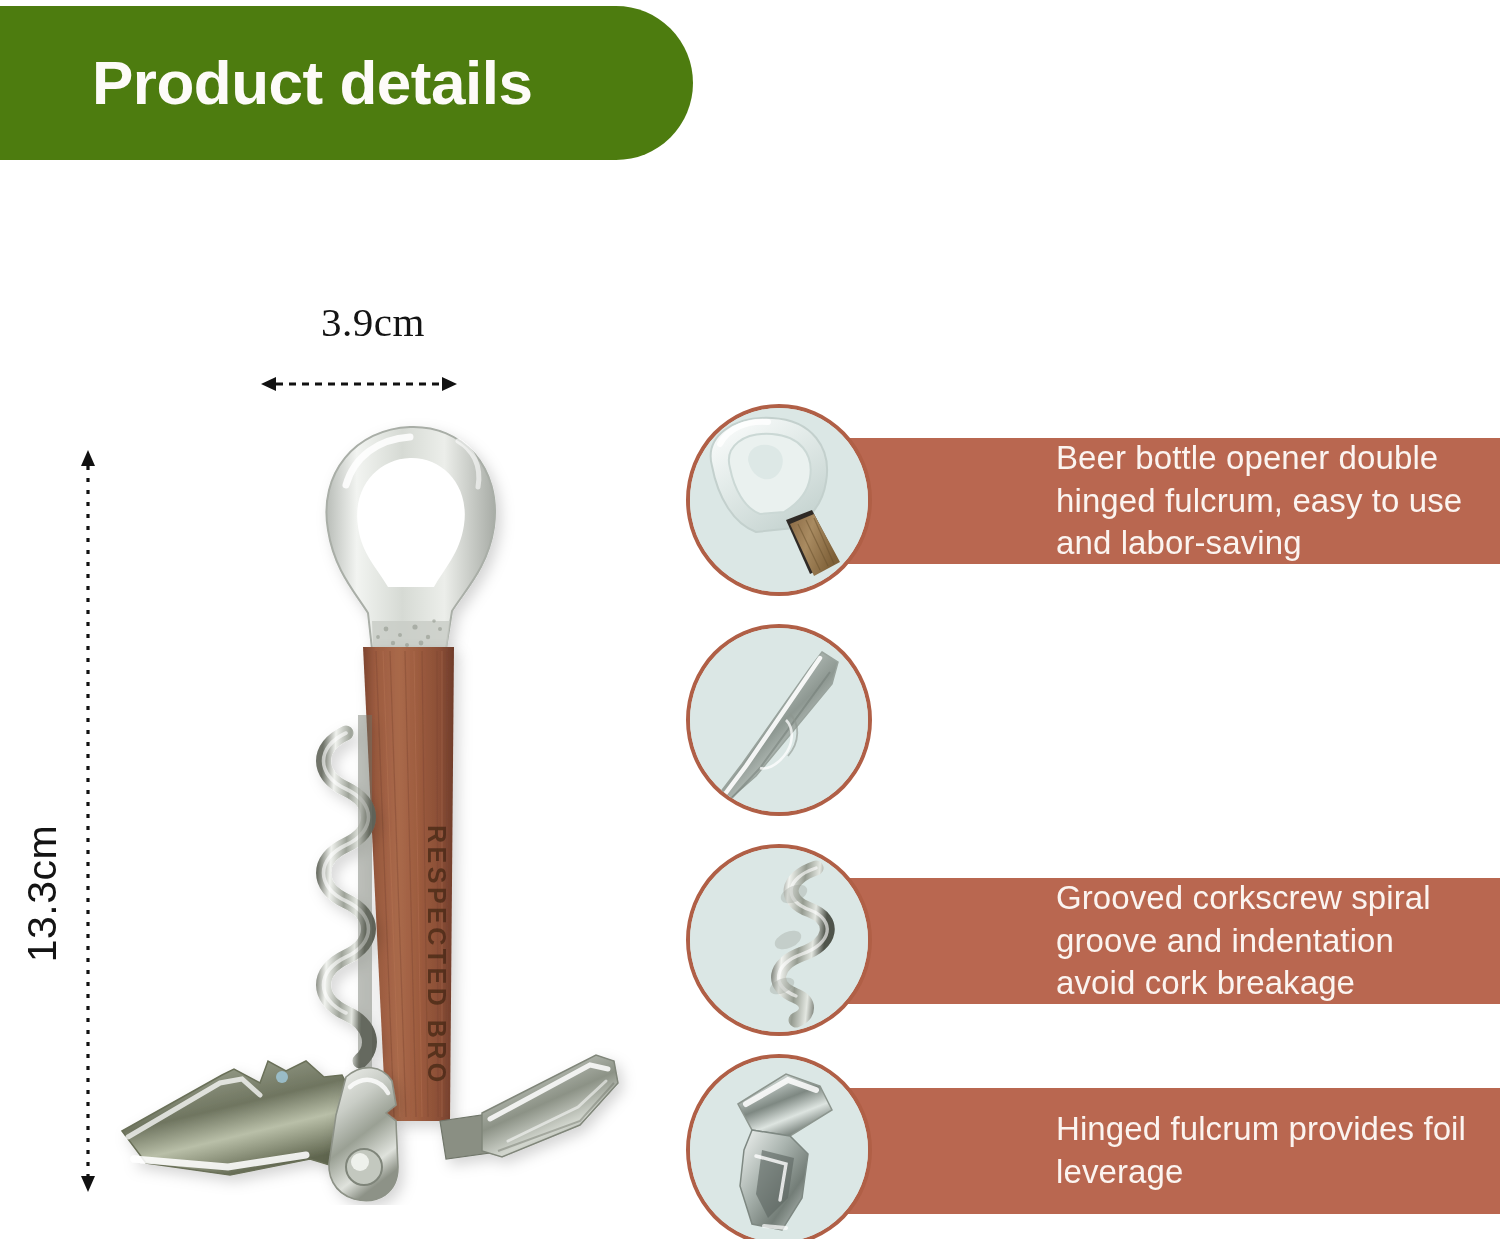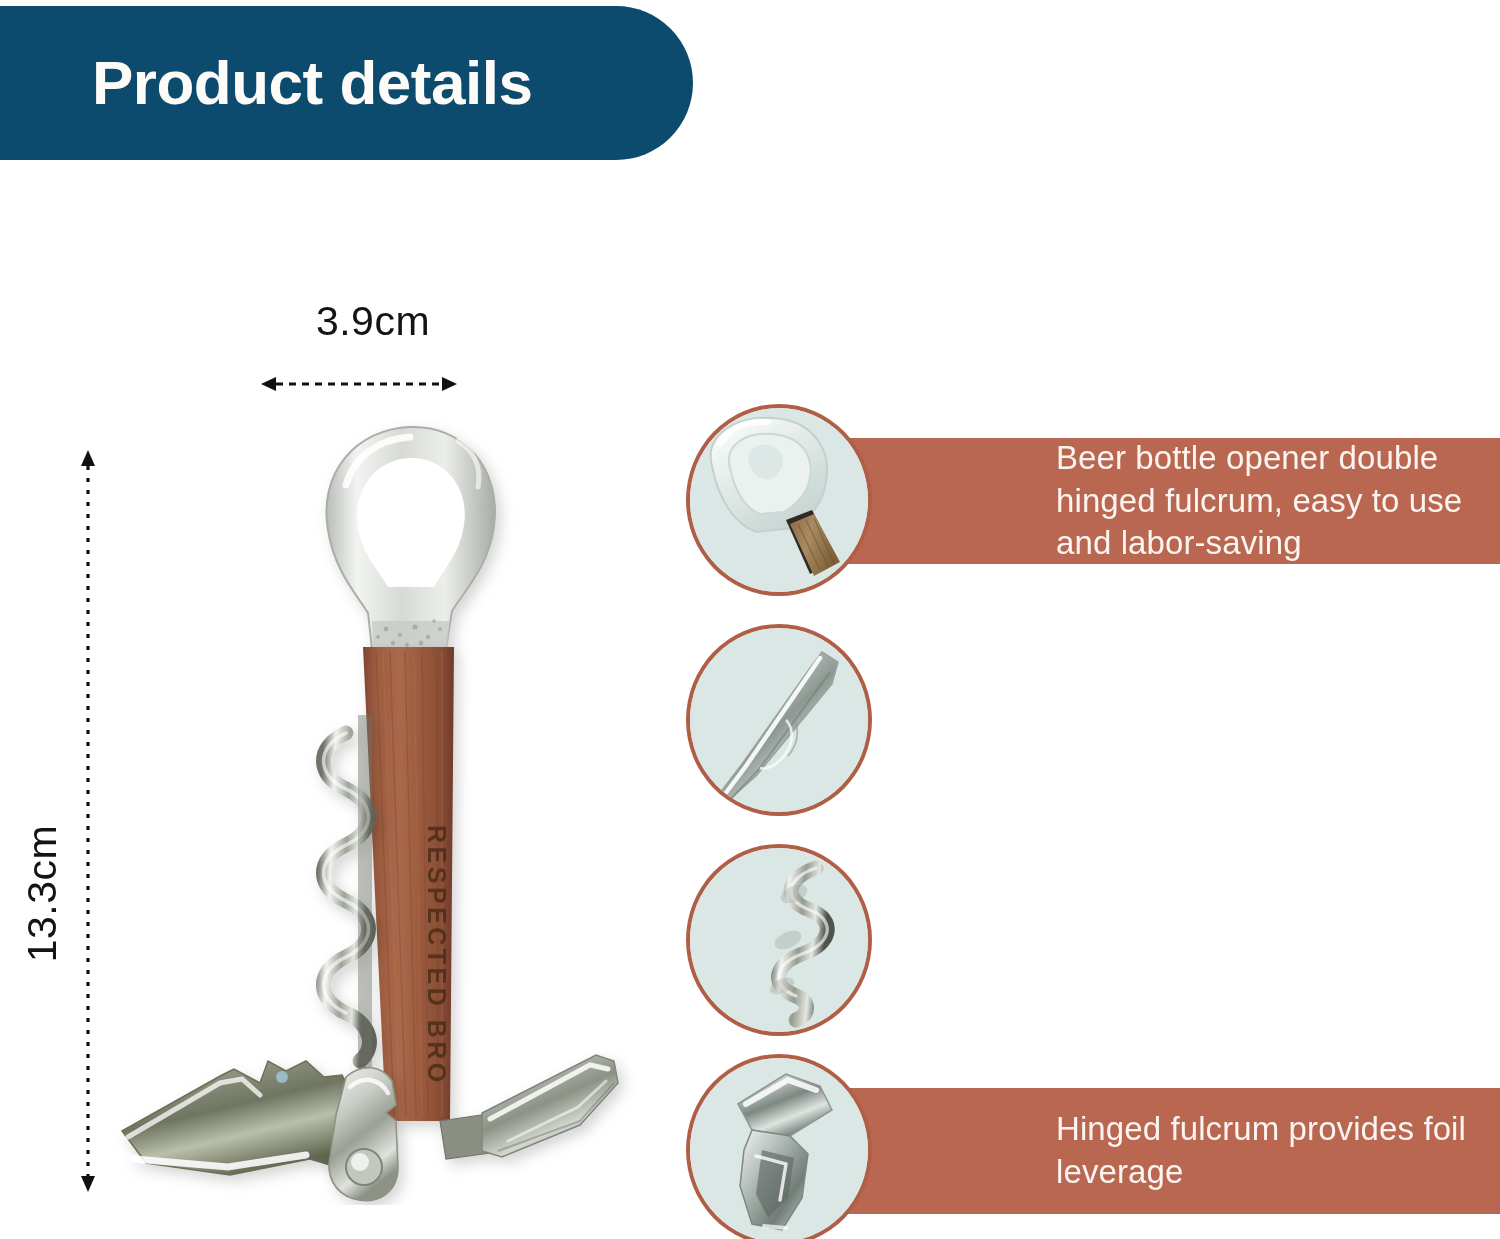--- a/index.html
+++ b/index.html
@@ -20,21 +20,21 @@
     overflow: hidden;
   }
 
   
   .header-banner {
     position: absolute;
     left: 0;
     top: 6px;
     width: 693px;
     height: 154px;
-    background: #0c4a6e;
+    background: #4d7c0f;
     border-radius: 0 160px 160px 0;
     display: flex;
     align-items: center;
   }
   .header-title {
     color: #fdfbf8;
     font-size: 62px;
     font-weight: bold;
     letter-spacing: -0.5px;
     margin-left: 92px;
@@ -53,20 +53,21 @@
   
   .dim-width-label {
     position: absolute;
     left: 243px;
     top: 128px;
     width: 260px;
     text-align: center;
     font-size: 41px;
     color: #141414;
     letter-spacing: 0.5px;
+    font-family: Liberation Serif, serif;
   }
   .dim-width-arrow {
     position: absolute;
     left: 261px;
     top: 206px;
     width: 196px;
     height: 16px;
   }
 
   
@@ -394,20 +395,23 @@
                    L52,136 L120,40 Z" fill="url(#t2b)" stroke="#9aa49e" stroke-width="1.5"></path>
           <path d="M130,30 L56,138 L32,170" stroke="#ffffff" stroke-width="4.5" fill="none" opacity="0.9" stroke-linecap="round"></path>
           <path d="M140,44 L70,140 L40,172" stroke="#6f7a74" stroke-width="2" fill="none" opacity="0.5"></path>
           <path d="M96,92 C104,100 104,116 94,128 C86,138 76,142 70,140" fill="none" stroke="#ffffff" stroke-width="2.6" opacity="0.75"></path>
           <path d="M100,86 C110,96 110,114 98,128" fill="none" stroke="#8d968f" stroke-width="1.8" opacity="0.6"></path>
         </svg>
       </div>
     </div>
 
     <div class="feature" style="top:828px;">
+      <div class="feature-bar">
+        <div class="feature-text">Grooved corkscrew spiral groove and indentation avoid cork breakage</div>
+      </div>
       <div class="feature-thumb">
         <svg width="178" height="184" viewBox="0 0 178 184">
           <defs>
             <linearGradient id="t3c" x1="0" y1="0" x2="1" y2="0.3">
               <stop offset="0%" stop-color="#5c6158"></stop>
               <stop offset="22%" stop-color="#f1f3ef"></stop>
               <stop offset="52%" stop-color="#959b90"></stop>
               <stop offset="78%" stop-color="#e3e7e1"></stop>
               <stop offset="100%" stop-color="#4f544b"></stop>
             </linearGradient>

